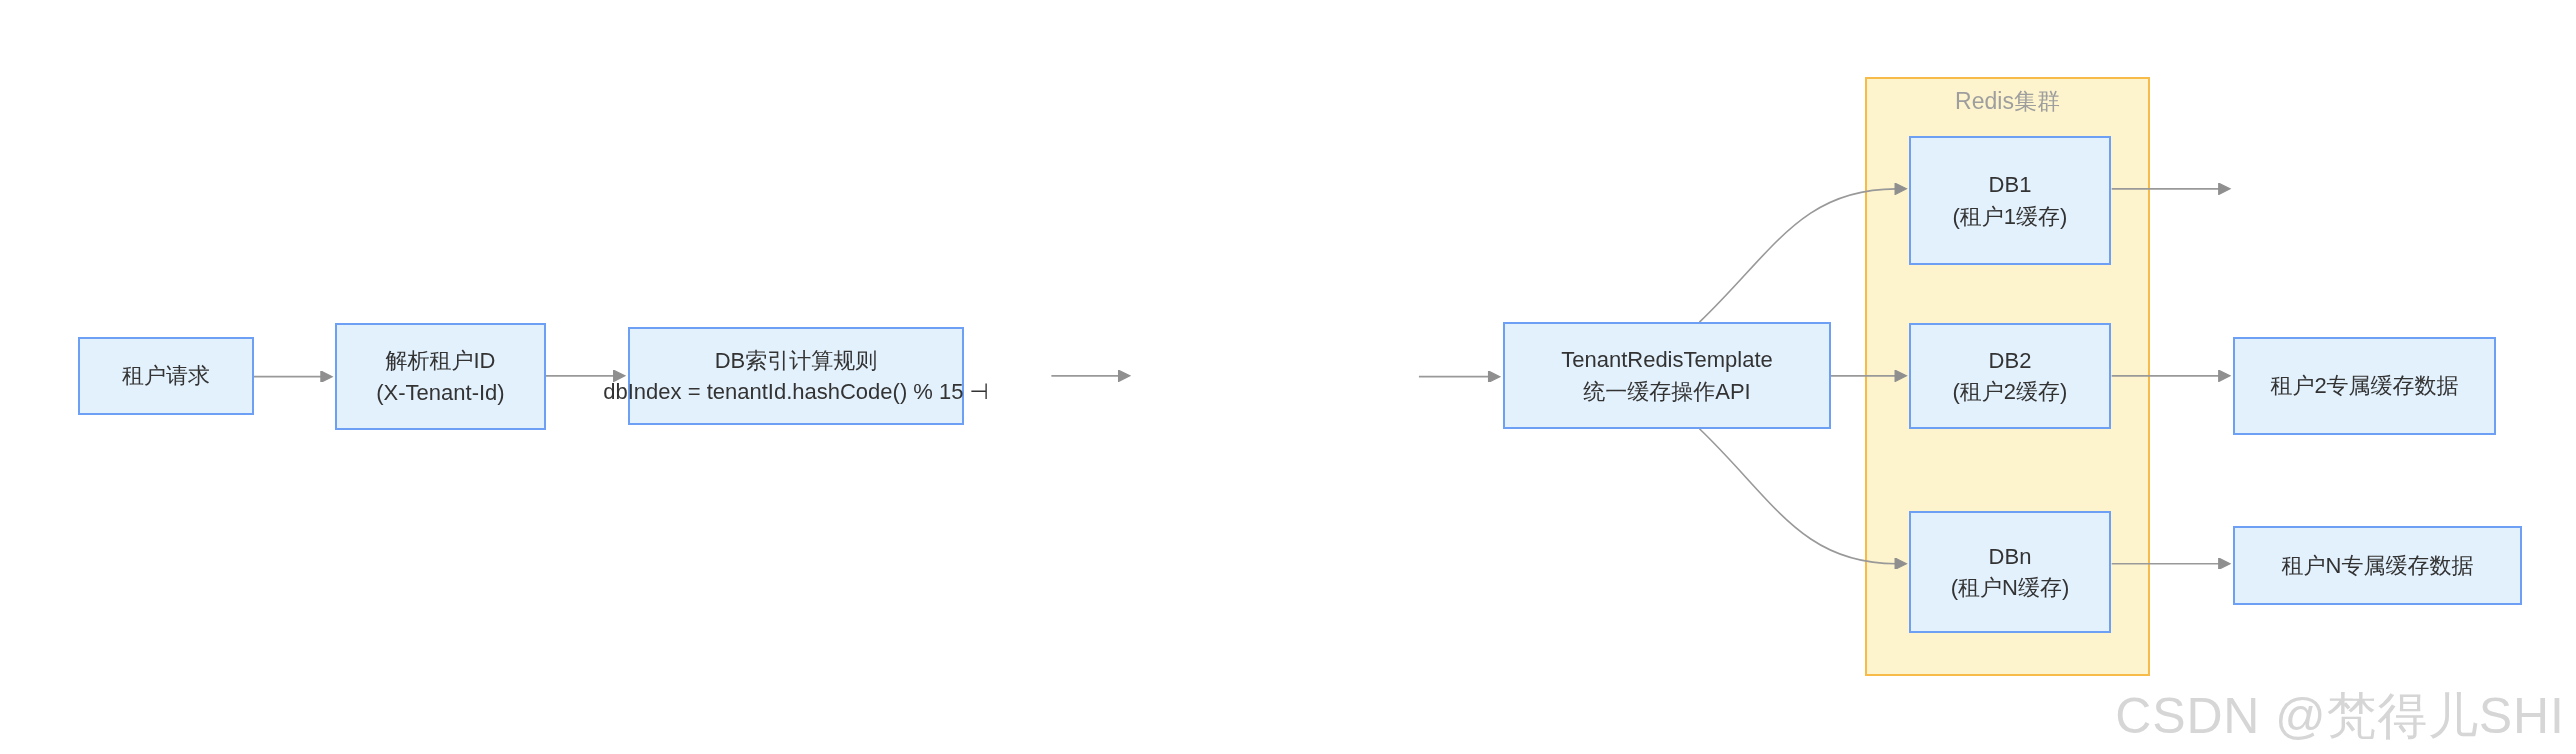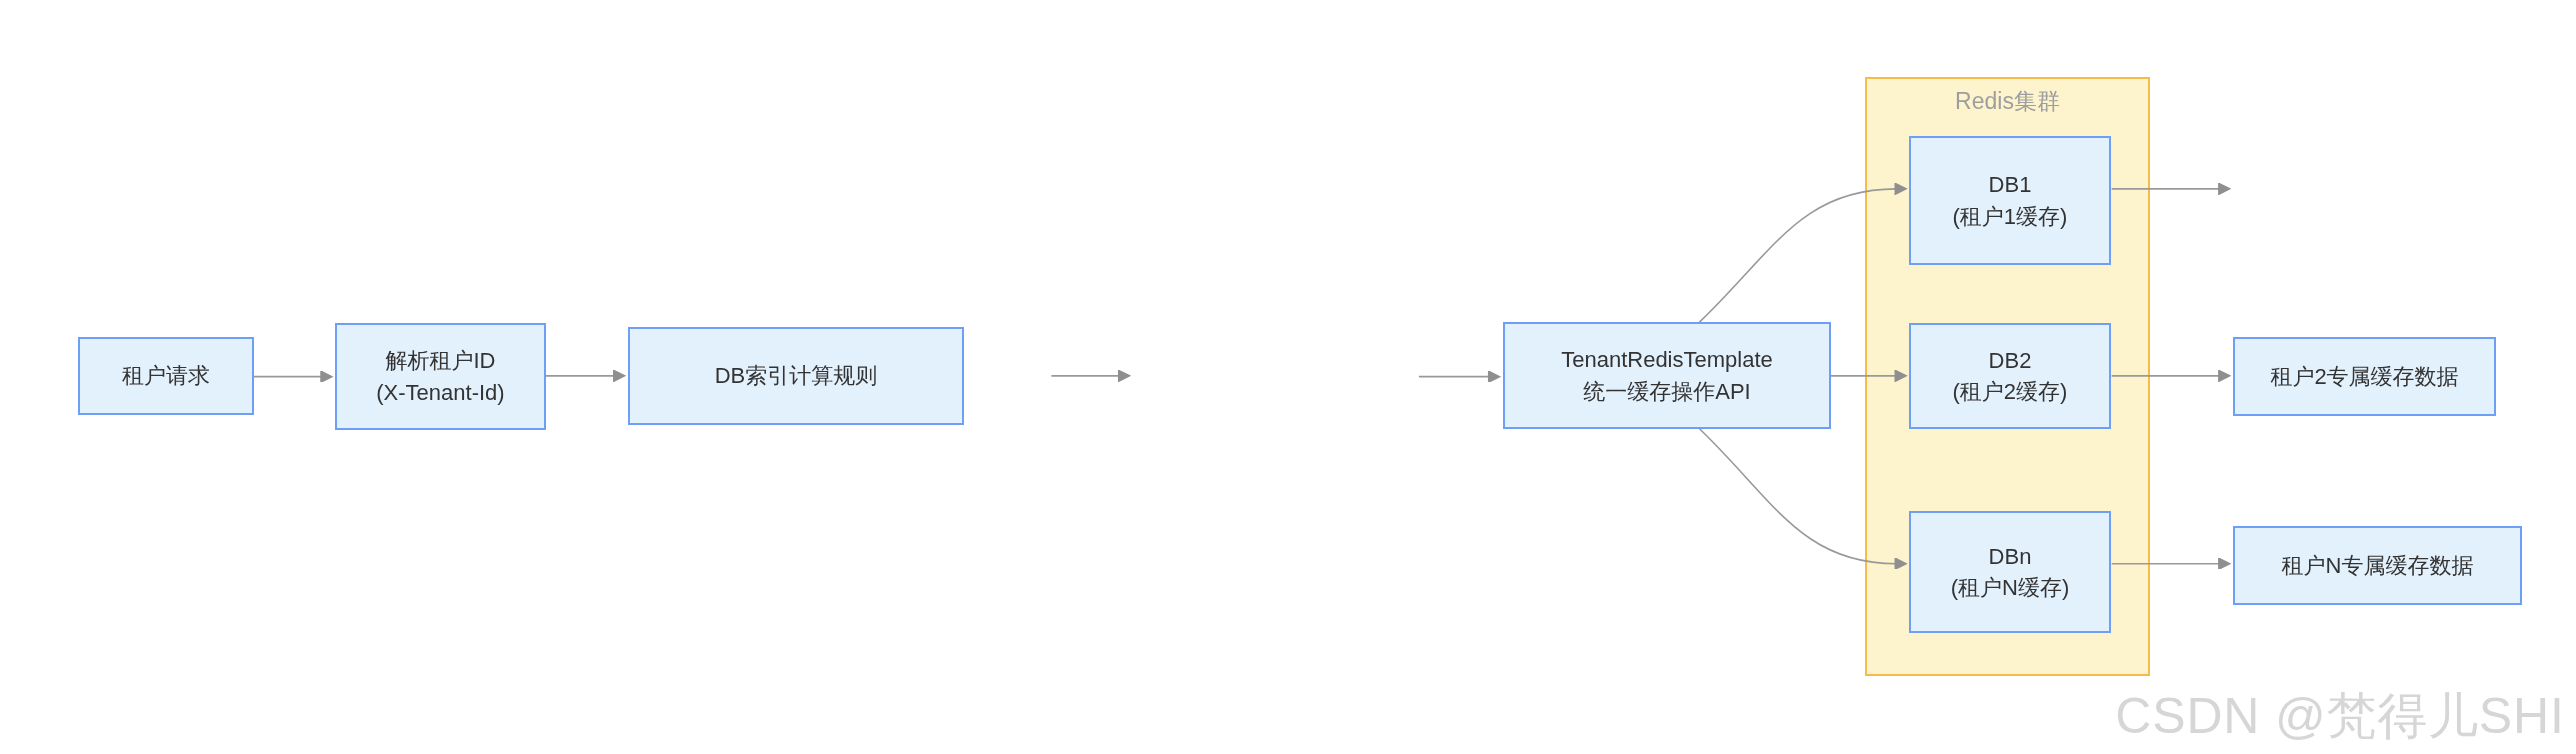--- a/index.html
+++ b/index.html
@@ -73,20 +73,21 @@
     <div class="nl">解析租户ID</div>
     <div class="nl">(X-Tenant-Id)</div>
   </div>
 
   <div class="node" style="left:78px;top:337px;width:176px;height:78px">
     <div class="nl">租户请求</div>
   </div>
 
   <div class="node" style="left:628px;top:327px;width:336px;height:98px">
     <div class="nl">DB索引计算规则</div>
+    <div class="nl">dbIndex = tenantId.hashCode() % 15 ⊣</div>
   </div>
 
 
   <div class="node" style="left:1503px;top:322px;width:328px;height:107px">
     <div class="nl">TenantRedisTemplate</div>
     <div class="nl">统一缓存操作API</div>
   </div>
 
   <div class="node" style="left:1909px;top:136px;width:202px;height:129px">
     <div class="nl">DB1</div>
@@ -97,21 +98,21 @@
     <div class="nl">DB2</div>
     <div class="nl">(租户2缓存)</div>
   </div>
 
   <div class="node" style="left:1909px;top:511px;width:202px;height:122px">
     <div class="nl">DBn</div>
     <div class="nl">(租户N缓存)</div>
   </div>
 
 
-  <div class="node" style="left:2233px;top:337px;width:263px;height:79px">
+  <div class="node" style="left:2233px;top:337px;width:263px;height:98px">
     <div class="nl">租户2专属缓存数据</div>
   </div>
 
   <div class="node" style="left:2233px;top:526px;width:289px;height:79px">
     <div class="nl">租户N专属缓存数据</div>
   </div>
 
   <div class="watermark">CSDN @梵得儿SHI</div>
 
 </div>

